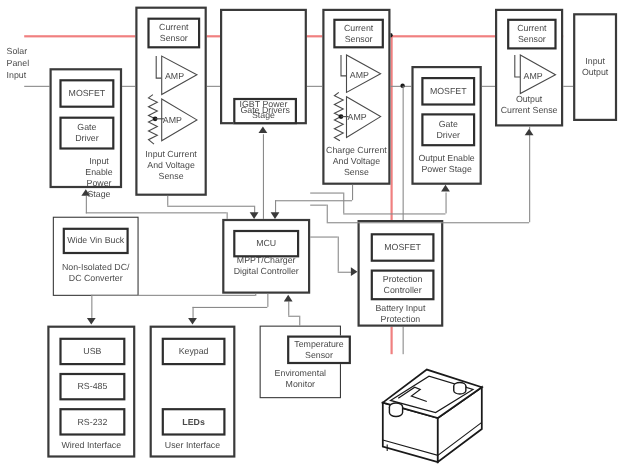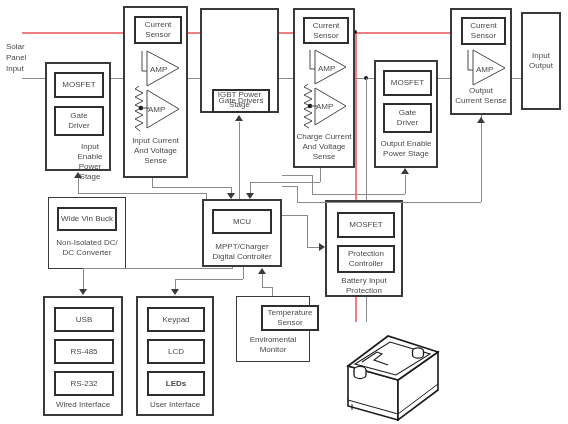--- a/index.html
+++ b/index.html
@@ -199,21 +199,21 @@
     <div class="cap" style="top:40px;">
       <span>Non-Isolated DC/</span><br>
       <span>DC Converter</span>
     </div>
   </div>
 
   <div class="blk" style="left:202px;top:199px;width:80px;height:68px;">
     <div class="sub" style="left:8px;top:8px;width:60px;height:25px;">
         <span>MCU</span>
       </div>
-    <div class="cap" style="top:41px;">
+    <div class="cap" style="top:31px;">
       <span>MPPT/Charger</span><br>
       <span>Digital Controller</span>
     </div>
   </div>
 
   <div class="blk" style="left:325px;top:200px;width:78px;height:97px;">
     <div class="sub" style="left:10px;top:10px;width:58px;height:26px;">
         <span>MOSFET</span>
       </div>
     <div class="sub" style="left:10px;top:43px;width:58px;height:28px;">
@@ -237,23 +237,20 @@
       </div>
     <div class="sub" style="left:9px;top:73px;width:60px;height:25px;">
         <span>RS-232</span>
       </div>
     <div class="cap" style="top:102px;"><span>Wired Interface</span></div>
   </div>
 
   <div class="blk" style="left:136px;top:296px;width:78px;height:120px;">
     <div class="sub" style="left:9px;top:9px;width:58px;height:25px;">
         <span>Keypad</span>
-      </div>
-    <div class="sub" style="left:9px;top:41px;width:58px;height:25px;">
-        <span>LCD</span>
       </div>
     <div class="sub" style="left:9px;top:73px;width:58px;height:25px;font-weight:bold;">
         <span>LEDs</span>
       </div>
     <div class="cap" style="top:102px;"><span>User Interface</span></div>
   </div>
 
   <div class="blk thin" style="left:236px;top:296px;width:74px;height:66px;">
     <div class="sub" style="left:24px;top:8px;width:58px;height:26px;">
       <span>

